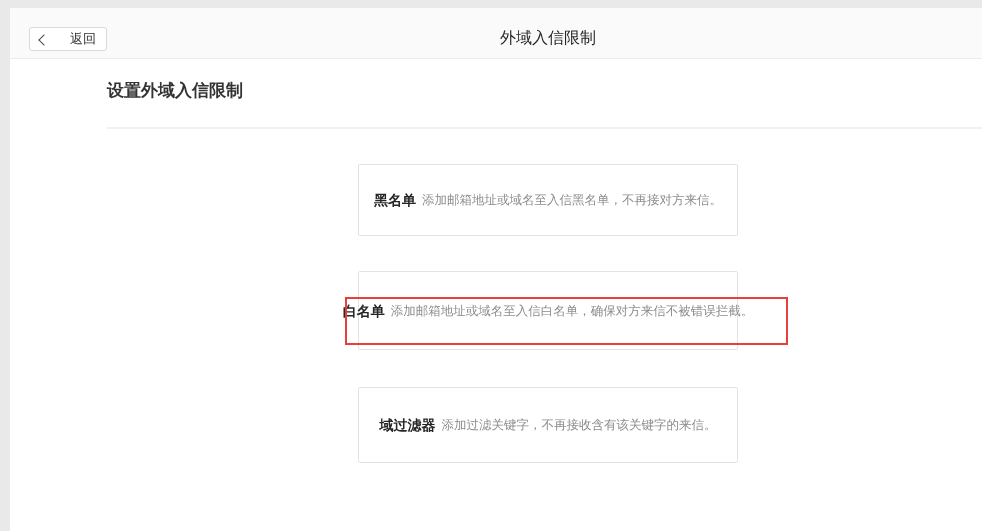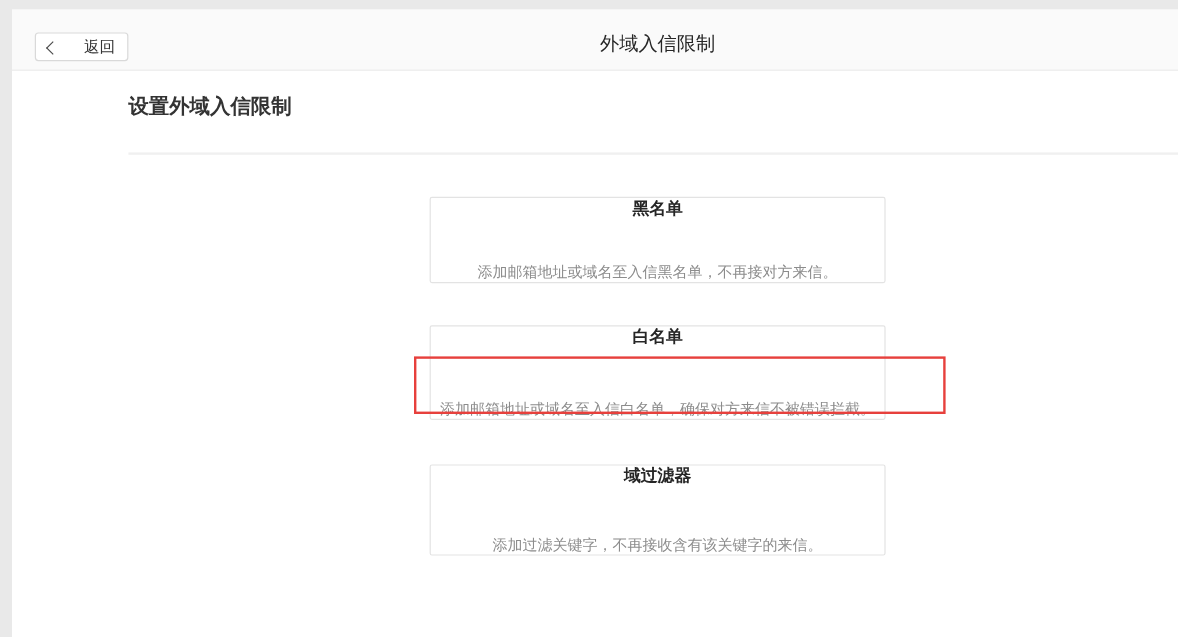--- a/index.html
+++ b/index.html
@@ -66,42 +66,41 @@
   }
   .heading {
     position: absolute;
     left: 97px;
     top: 71px;
     margin: 0;
     font-size: 17px;
     line-height: 24px;
     font-weight: bold;
     color: #333333;
-    font-family: Liberation Mono, monospace;
   }
   .divider {
     position: absolute;
     left: 97px;
     right: 0;
     top: 119px;
     height: 2px;
     background: #f0f0f0;
   }
   .card {
     position: absolute;
     left: 348px;
     width: 380px;
     box-sizing: border-box;
     background: #ffffff;
     border: 1px solid #e3e3e3;
     border-radius: 2px;
     display: flex;
-    flex-direction: column;
+    flex-direction: row;
     align-items: center;
-    justify-content: space-between;
+    justify-content: center;
     gap: 6px;
     cursor: pointer;
     overflow: visible;
   }
   .card-blacklist { top: 156px; height: 72px; }
   .card-whitelist { top: 263px; height: 79px; }
   .card-domainfilter { top: 379px; height: 76px; }
   .card-title {
     font-size: 14px;
     line-height: 16px;

